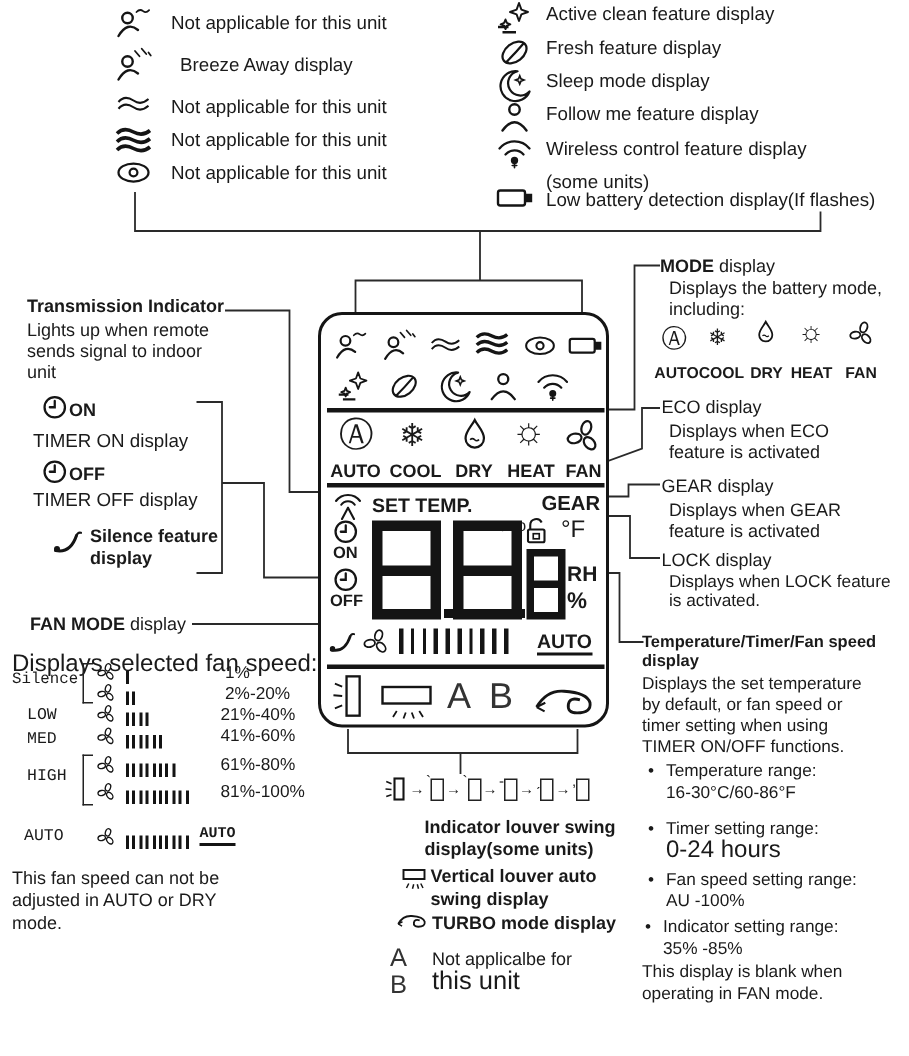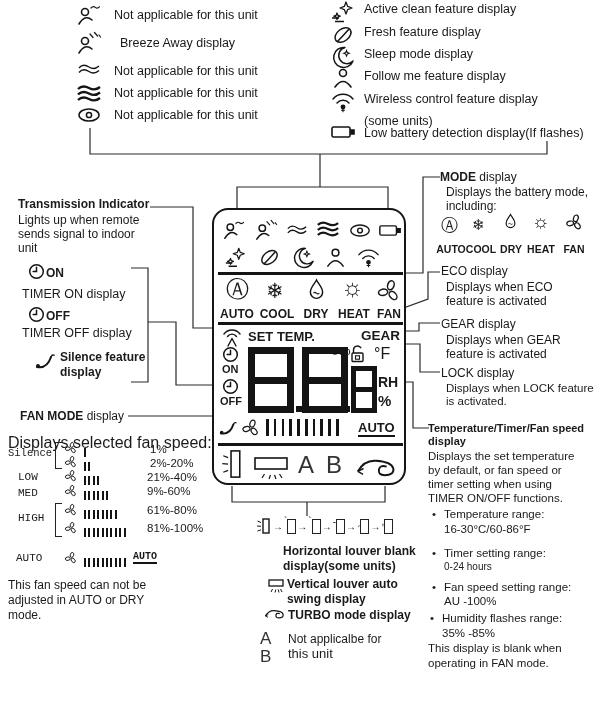--- a/index.html
+++ b/index.html
@@ -262,21 +262,21 @@
     <span class="abs" style="left:64px;top:484px">
         <svg class="icon" width="14" height="14" viewBox="0 0 28 28">
           <g fill="none" stroke="#151515" stroke-width="1.8">
             <ellipse cx="14" cy="7.5" rx="3.4" ry="5" transform="rotate(18 14 14)"></ellipse>
             <ellipse cx="14" cy="7.5" rx="3.4" ry="5" transform="rotate(138 14 14)"></ellipse>
             <ellipse cx="14" cy="7.5" rx="3.4" ry="5" transform="rotate(258 14 14)"></ellipse>
           </g>
         </svg>
       </span>
     <span class="abs" style="left:84px;top:486px"><span class="bar s"></span><span class="bar s"></span><span class="bar s"></span><span class="bar s"></span><span class="bar s"></span><span class="bar s"></span></span>
-    <span class="abs small" style="left:147px;top:484px">9%-60%</span>
+    <span class="abs small" style="left:147px;top:484px">41%-60%</span>
 
     <span class="abs" style="left:64px;top:503px">
         <svg class="icon" width="14" height="14" viewBox="0 0 28 28">
           <g fill="none" stroke="#151515" stroke-width="1.8">
             <ellipse cx="14" cy="7.5" rx="3.4" ry="5" transform="rotate(18 14 14)"></ellipse>
             <ellipse cx="14" cy="7.5" rx="3.4" ry="5" transform="rotate(138 14 14)"></ellipse>
             <ellipse cx="14" cy="7.5" rx="3.4" ry="5" transform="rotate(258 14 14)"></ellipse>
           </g>
         </svg>
       </span>
@@ -604,45 +604,45 @@
     <span class="abs small" style="left:428px;top:463px;font-size:11.5px">by default, or fan speed or</span>
     <span class="abs small" style="left:428px;top:477px;font-size:11.5px">timer setting when using</span>
     <span class="abs small" style="left:428px;top:491px;font-size:11.5px">TIMER ON/OFF functions.</span>
 
     <span class="abs small" style="left:432px;top:507px">•</span>
     <span class="abs small" style="left:444px;top:507px;font-size:11.5px">Temperature range:</span>
     <span class="abs small" style="left:444px;top:522px;font-size:11.5px">16-30°C/60-86°F</span>
 
     <span class="abs small" style="left:432px;top:546px">•</span>
     <span class="abs small" style="left:444px;top:546px;font-size:11.5px">Timer setting range:</span>
-    <span class="abs small" style="left:444px;top:560px;font-size:10px">0-24 hours</span>
+    <span class="abs small" style="left:444px;top:560px;font-size:16px">0-24 hours</span>
 
     <span class="abs small" style="left:432px;top:580px">•</span>
     <span class="abs small" style="left:444px;top:580px;font-size:11.5px">Fan speed setting range:</span>
     <span class="abs small" style="left:444px;top:594px;font-size:11.5px">AU -100%</span>
 
     <span class="abs small" style="left:430px;top:611px">•</span>
-    <span class="abs small" style="left:442px;top:611px;font-size:11.5px">Humidity flashes range:</span>
+    <span class="abs small" style="left:442px;top:611px;font-size:11.5px">Indicator setting range:</span>
     <span class="abs small" style="left:442px;top:626px;font-size:11.5px">35% -85%</span>
 
     <span class="abs small" style="left:428px;top:641px;font-size:11.5px">This display is blank when</span>
     <span class="abs small" style="left:428px;top:656px;font-size:11.5px">operating in FAN mode.</span>
   </div>
 
   <div>
     <span class="abs" style="left:256px;top:516px;white-space:nowrap">
       <svg class="icon" style="display:inline-block;vertical-align:middle" width="16" height="20" viewBox="0 0 16 20">
           <g fill="none" stroke="#151515" stroke-width="1.4">
             <rect x="7" y="3" width="6" height="14"></rect>
             <path d="M1.5 5 l3.5 1.5 M1 10 l4 0.3 M1.5 15 l3.5 -1.2" stroke-width="1"></path>
           </g>
         </svg><span class="seqarrow">→</span><span class="seqtick">`</span><span class="seqbox"></span><span class="seqarrow">→</span><span class="seqtick">`</span><span class="seqbox"></span><span class="seqarrow">→</span><span class="seqtick">-</span><span class="seqbox"></span><span class="seqarrow">→</span><span class="seqtick">ˏ</span><span class="seqbox"></span><span class="seqarrow">→</span><span class="seqtick">,</span><span class="seqbox"></span>
     </span>
 
-    <span class="abs small b" style="left:283px;top:544px;font-size:12px">Horizontal louver blank</span>
+    <span class="abs small b" style="left:283px;top:544px;font-size:12px">Indicator louver swing</span>
     <span class="abs small b" style="left:283px;top:559px;font-size:12px">display(some units)</span>
 
     <span class="abs" style="left:266px;top:578px">
         <svg class="icon" width="20" height="16" viewBox="0 0 20 16">
           <g fill="none" stroke="#151515" stroke-width="1.3">
             <rect x="3" y="2" width="14" height="6"></rect>
             <path d="M5 14 l1.5 -3 M9 14.5 l0.8 -3 M13 14.5 l-0.8 -3 M16 14 l-1.5 -3" stroke-width="1"></path>
           </g>
         </svg>
       </span>
@@ -655,16 +655,16 @@
             <path d="M3 16 Q10 4 22 5 Q38 6 40 13 Q41 20 31 20 Q24 20 25 14 Q26 9 33 11"></path>
             <path d="M3 16 l6 -3 M3 16 l5.5 3" stroke-width="2"></path>
           </g>
         </svg>
       </span>
     <span class="abs small b" style="left:288px;top:608px;font-size:12px">TURBO mode  display</span>
 
     <span class="abs" style="left:260px;top:629px;font-size:17px;color:#333">A</span>
     <span class="abs" style="left:260px;top:647px;font-size:17px;color:#333">B</span>
     <span class="abs small" style="left:288px;top:632px;font-size:12px">Not applicalbe for</span>
-    <span class="abs small" style="left:288px;top:647px;font-size:13px">this unit</span>
+    <span class="abs small" style="left:288px;top:647px;font-size:17px">this unit</span>
   </div>
 
 </div>
 
 </body></html>

